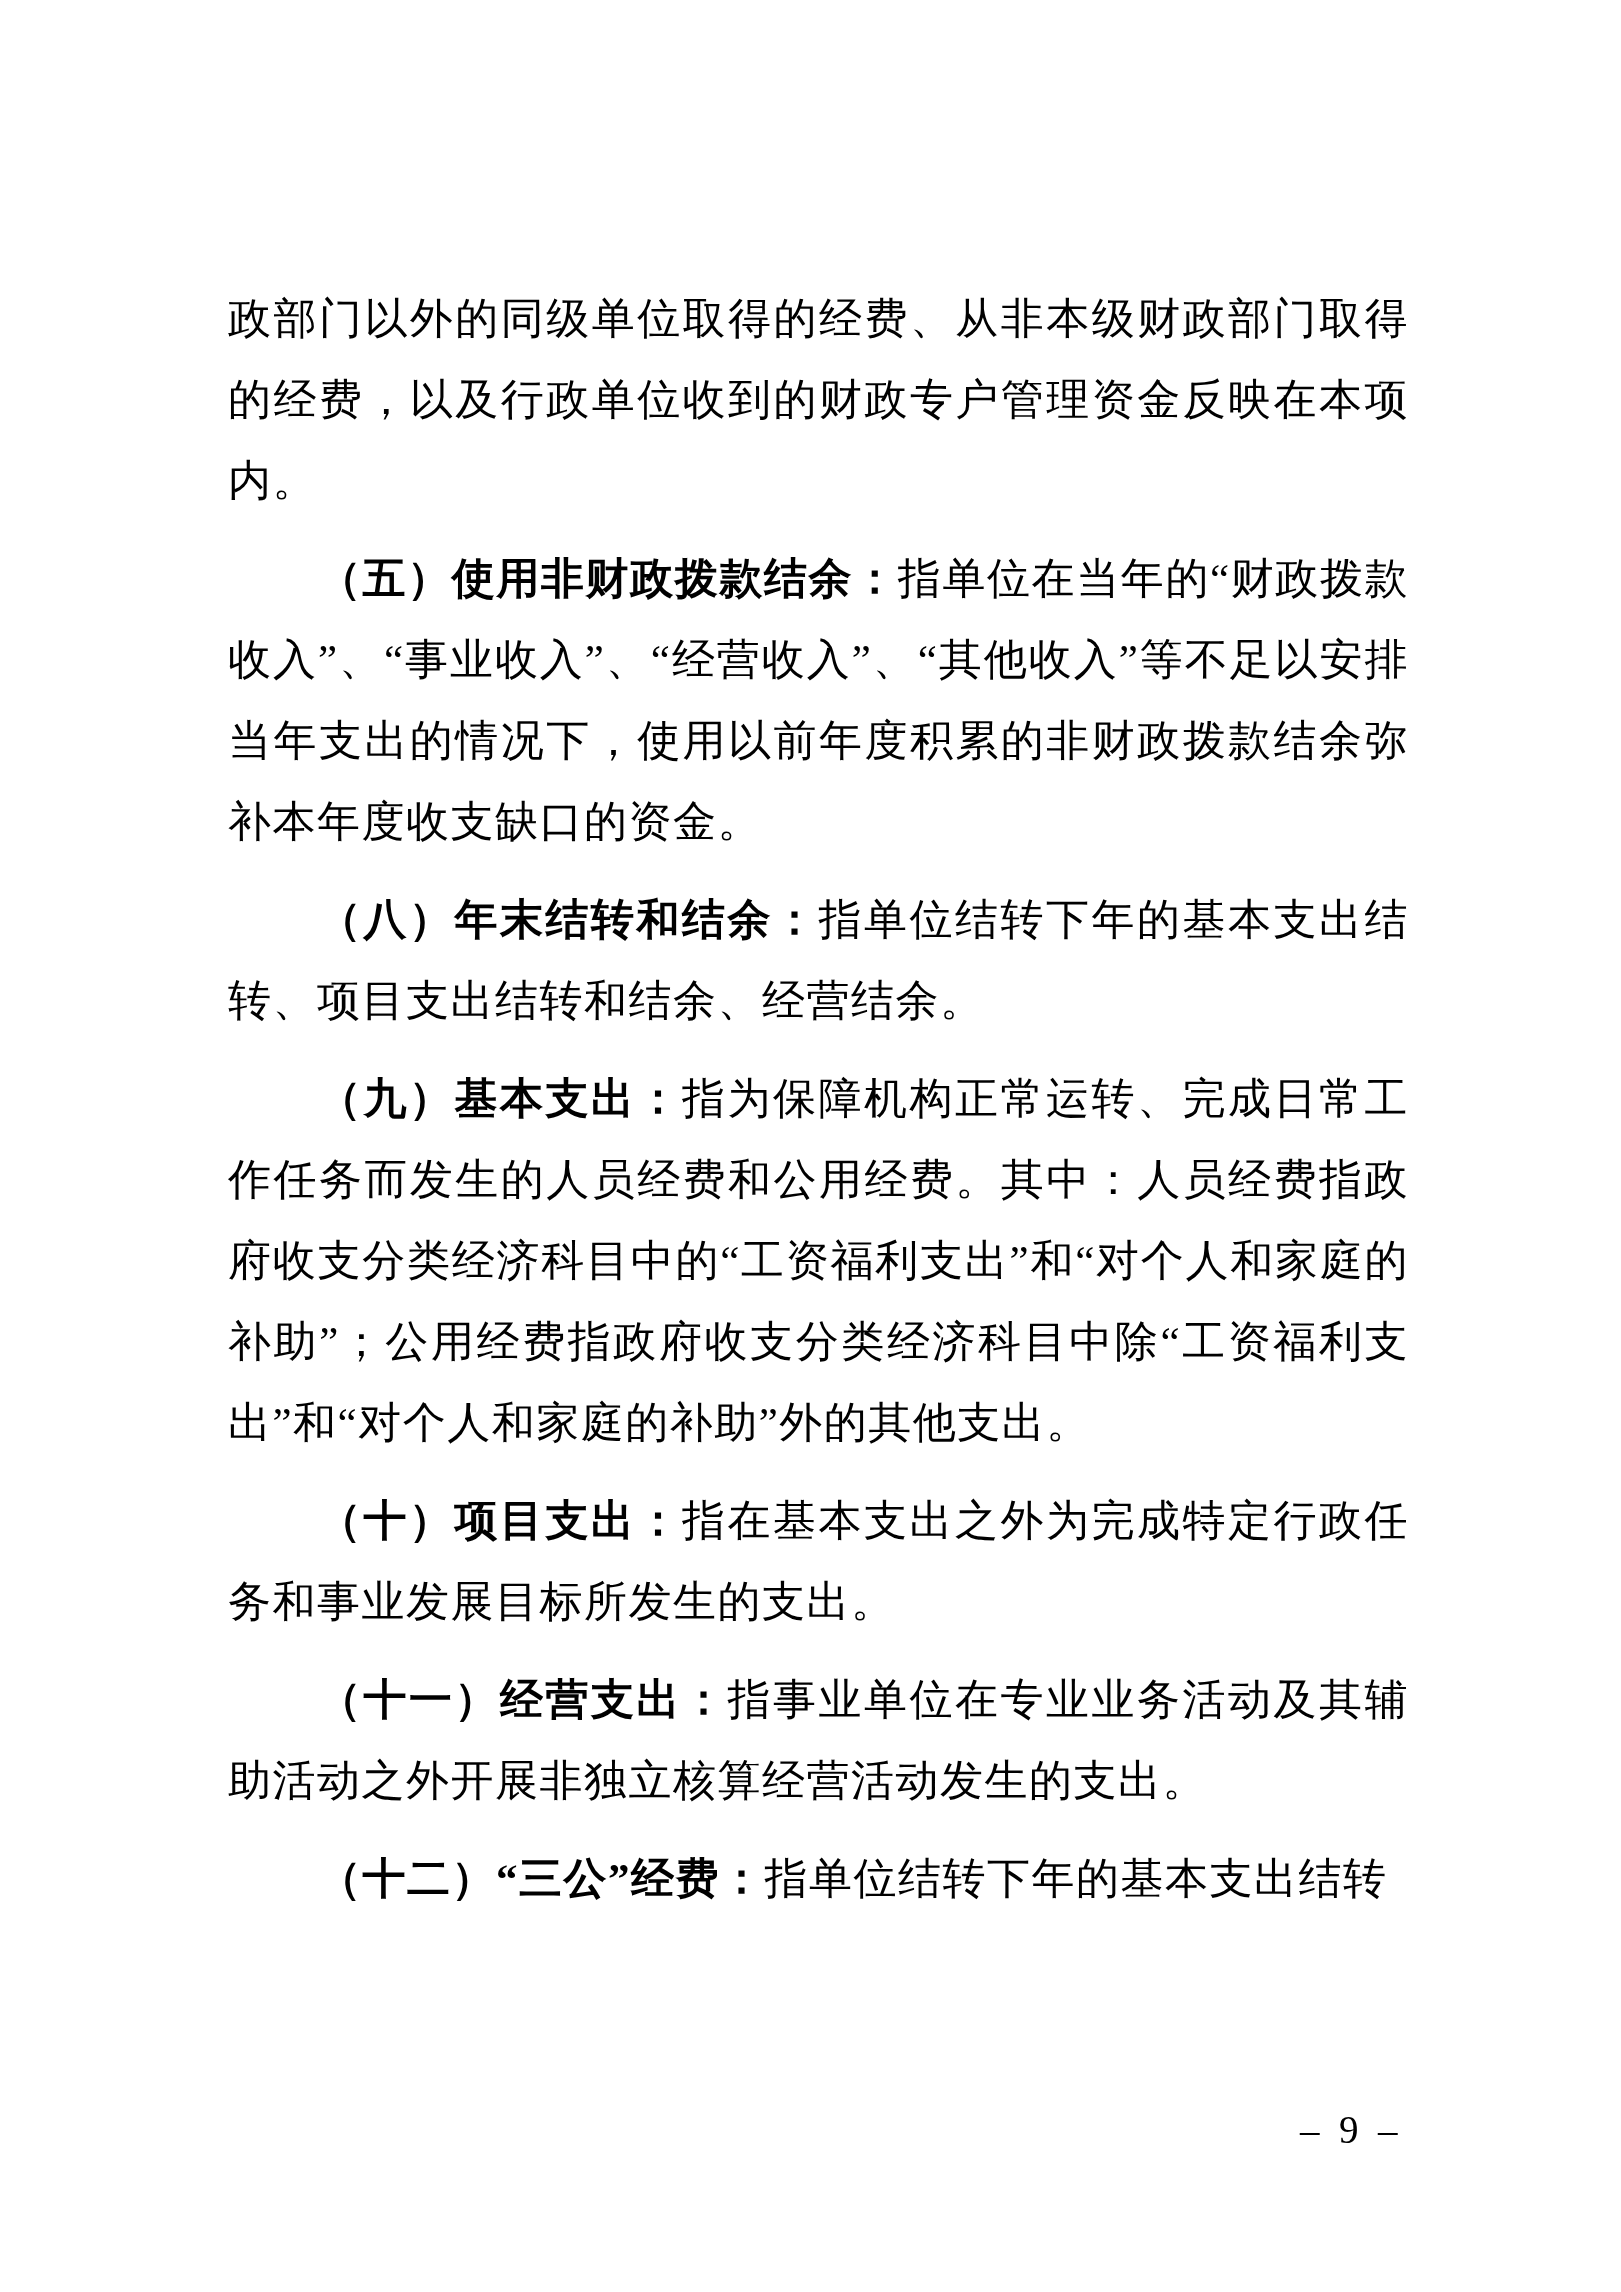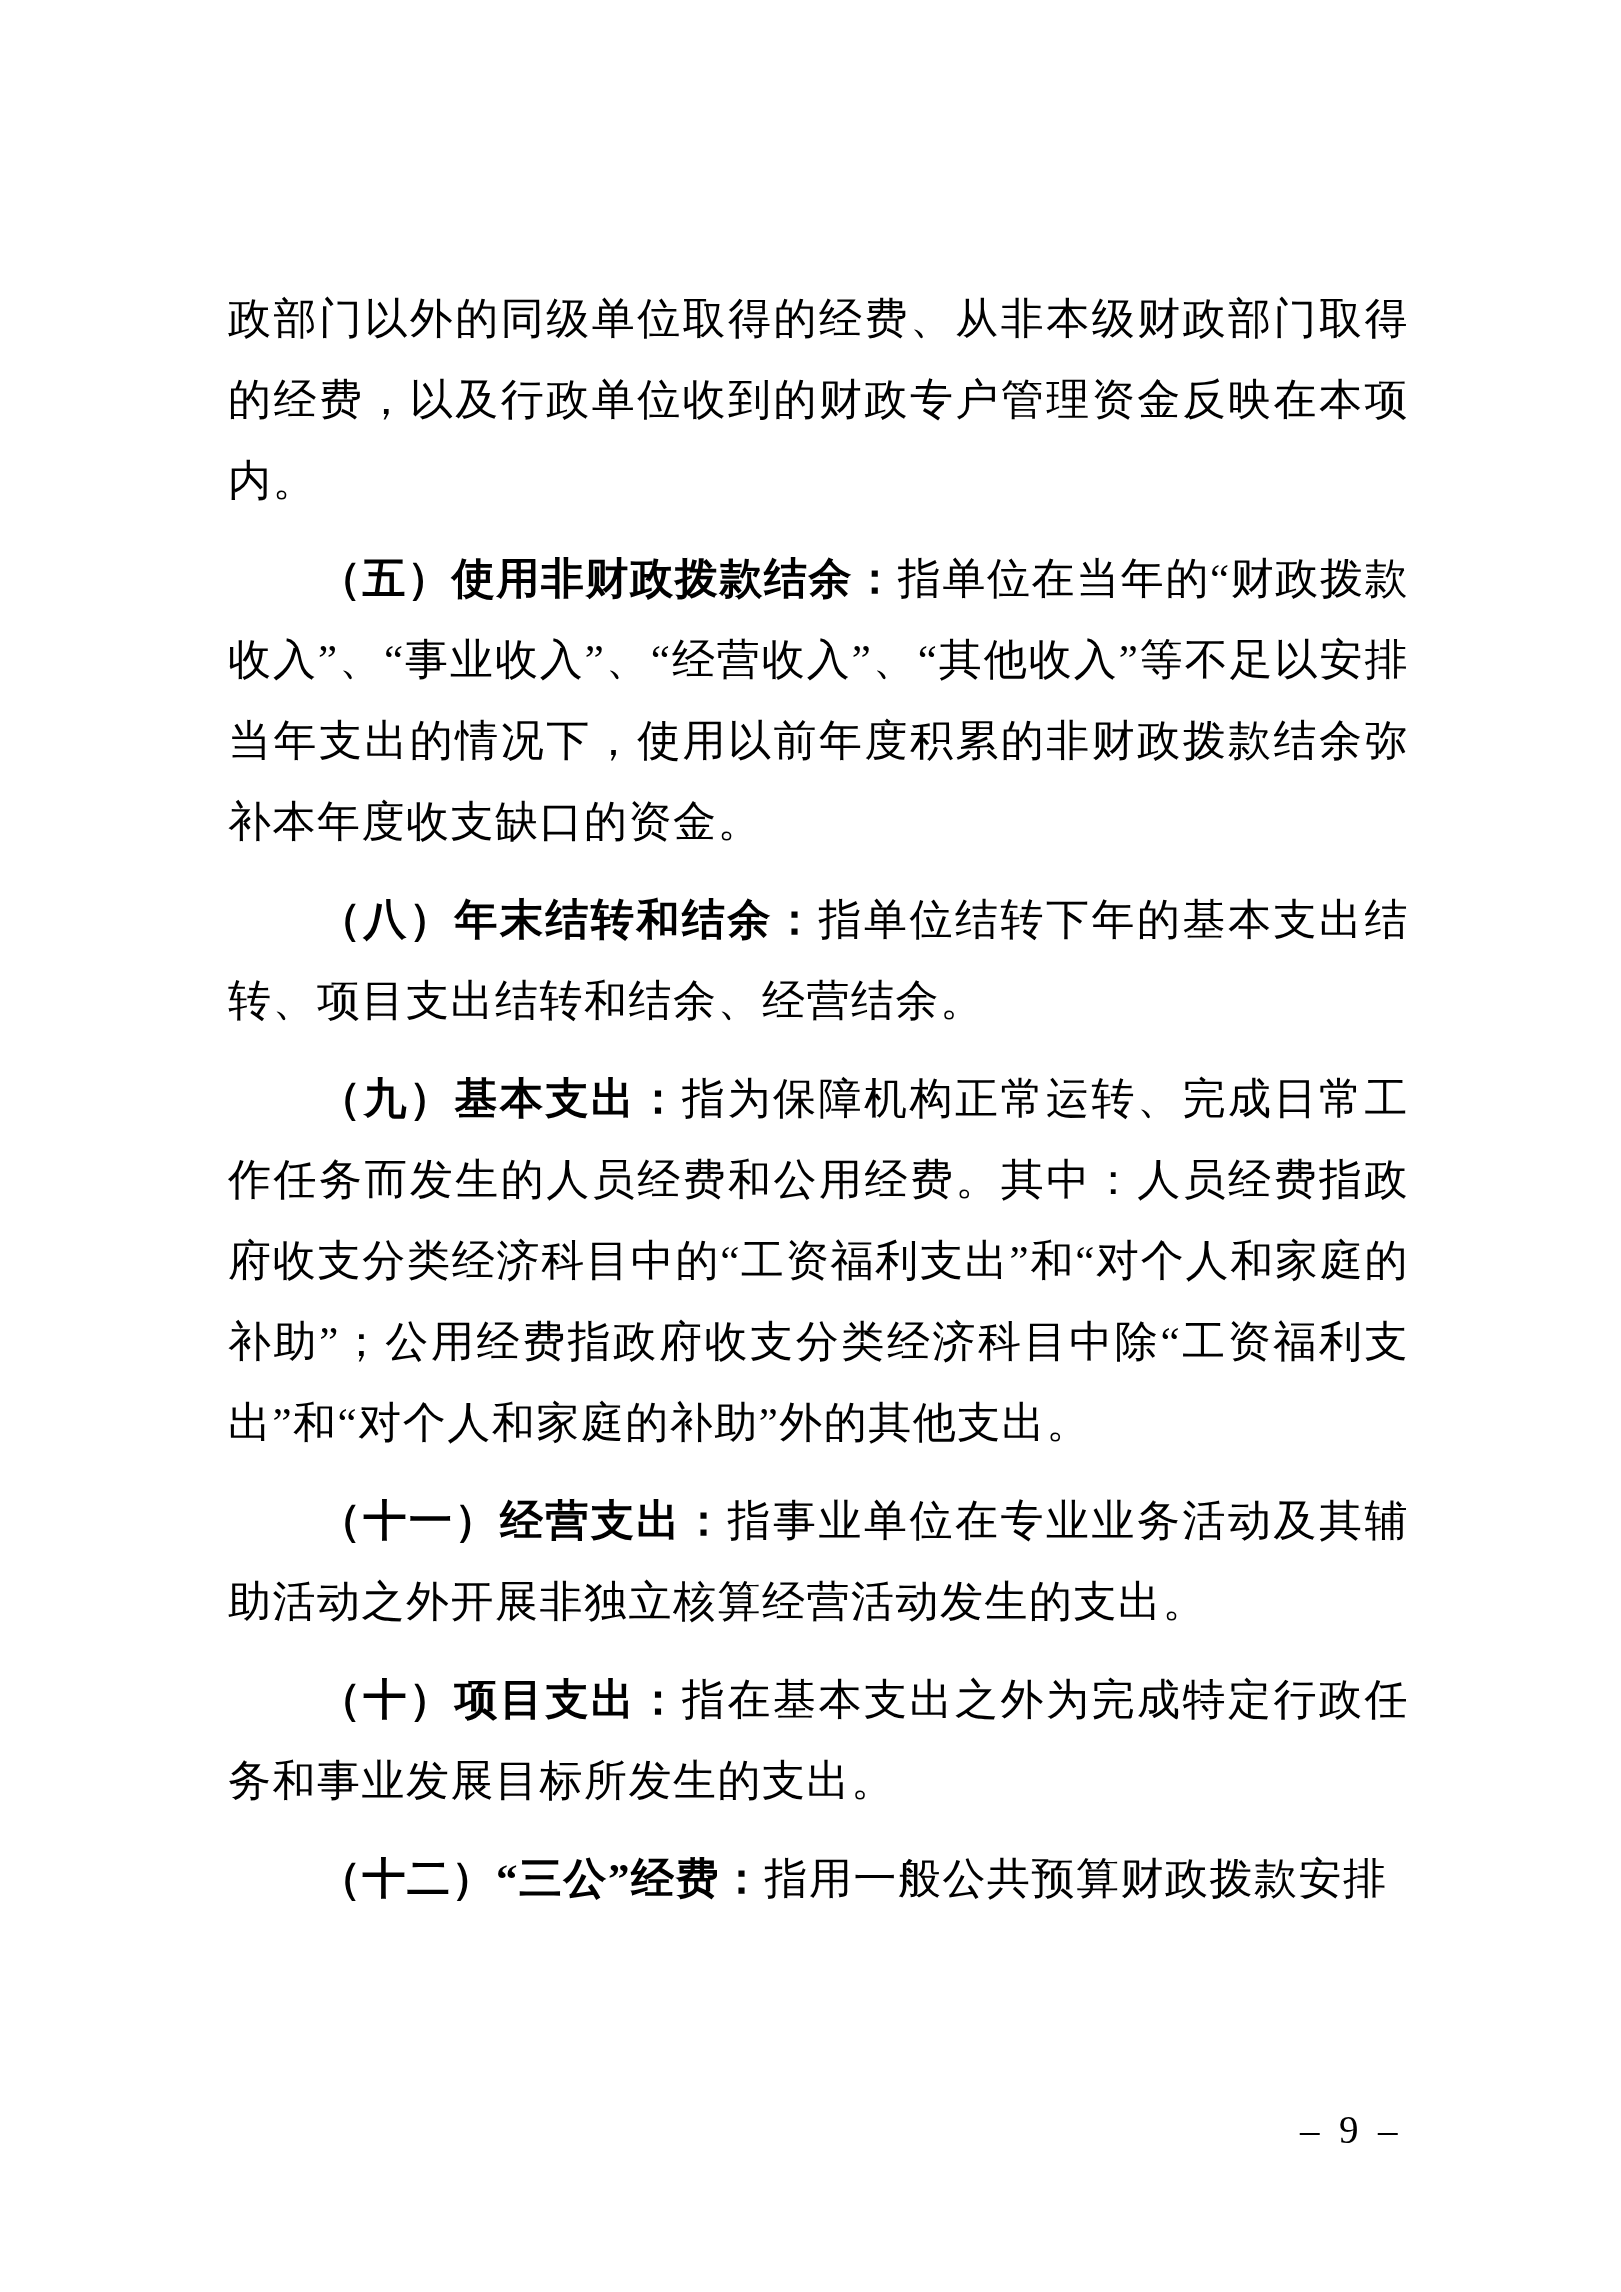--- a/index.html
+++ b/index.html
@@ -61,19 +61,19 @@
 </style>
 </head>
 <body>
 
 <div class="page">
   <main class="text-block" id="text-block">
       <p class="para"><span class="seg">政部门以外的同级单位取得的经费、从非本级财政部门取得的经费，以及行政单位收到的财政专户管理资金反映在本项内。</span></p>
       <p class="para indent"><span class="seg bold">（五）使用非财政拨款结余：</span><span class="seg">指单位在当年的“财政拨款收入”、“事业收入”、“经营收入”、“其他收入”等不足以安排当年支出的情况下，使用以前年度积累的非财政拨款结余弥补本年度收支缺口的资金。</span></p>
       <p class="para indent"><span class="seg bold">（八）年末结转和结余：</span><span class="seg">指单位结转下年的基本支出结转、项目支出结转和结余、经营结余。</span></p>
       <p class="para indent"><span class="seg bold">（九）基本支出：</span><span class="seg">指为保障机构正常运转、完成日常工作任务而发生的人员经费和公用经费。其中：人员经费指政府收支分类经济科目中的“工资福利支出”和“对个人和家庭的补助”；公用经费指政府收支分类经济科目中除“工资福利支出”和“对个人和家庭的补助”外的其他支出。</span></p>
+      <p class="para indent"><span class="seg bold">（十）项目支出：</span><span class="seg">指在基本支出之外为完成特定行政任务和事业发展目标所发生的支出。</span></p>
       <p class="para indent"><span class="seg bold">（十一）经营支出：</span><span class="seg">指事业单位在专业业务活动及其辅助活动之外开展非独立核算经营活动发生的支出。</span></p>
-      <p class="para indent"><span class="seg bold">（十）项目支出：</span><span class="seg">指在基本支出之外为完成特定行政任务和事业发展目标所发生的支出。</span></p>
-      <p class="para indent"><span class="seg bold">（十二）“三公”经费：</span><span class="seg">指用一般公共预算财政拨款安排</span></p>
+      <p class="para indent"><span class="seg bold">（十二）“三公”经费：</span><span class="seg">指单位结转下年的基本支出结转</span></p>
     </main>
   <div class="page-number">– 9 –</div>
 </div>
 
 
 </body></html>

